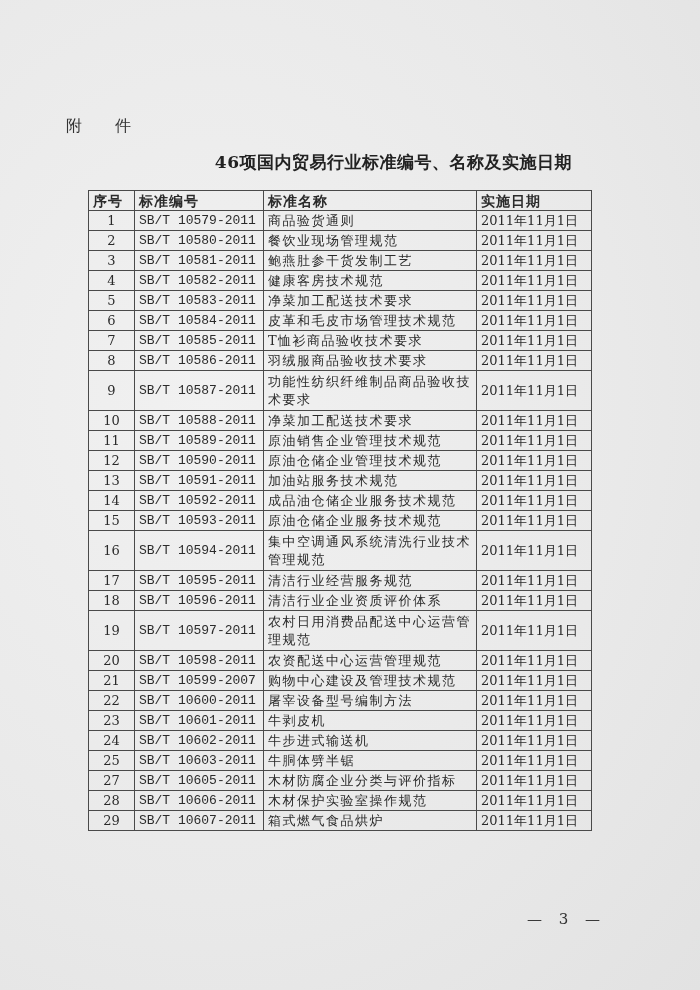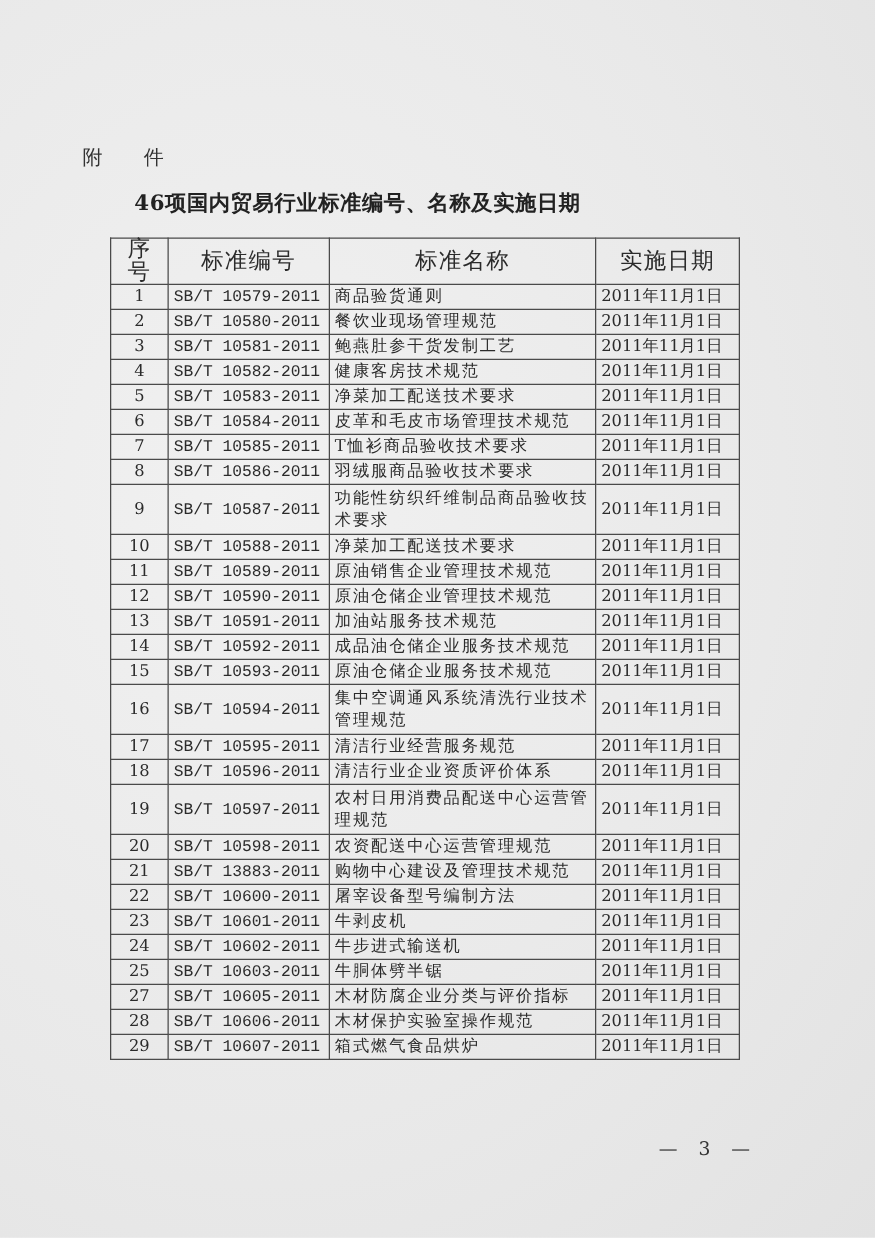--- a/index.html
+++ b/index.html
@@ -14,38 +14,38 @@
   .page-bg {
     position: absolute; inset: 0;
     background: radial-gradient(ellipse at 30% 40%, #f1f1f1 0%, #e9e9e9 60%, #e2e2e2 100%);
   }
   .attach-label {
     position: absolute; left: 66px; top: 116px;
     font-size: 16px; letter-spacing: 14px; color: #333; text-align: right;
   }
   .doc-title {
     position: absolute; left: 0; width: 572px; top: 151px;
-    text-align: center; font-size: 17px; color: #222;
+    text-align: right; font-size: 17px; color: #222;
     font-weight: bold; letter-spacing: 0.5px;
   }
   table.std {
     position: absolute; left: 88px; top: 190px;
     width: 504px;
     border-collapse: collapse;
     font-size: 13px;
     color: #2b2b2b;
   }
   table.std th, table.std td {
     border: 1px solid #4a4a4a;
     padding: 0 4px;
     height: 19px;
     line-height: 18px;
     vertical-align: middle;
   }
-  table.std th { font-weight: normal; font-size: 18px; text-align: center; letter-spacing: 1px; }
+  table.std th { font-weight: bold; font-size: 14px; text-align: left; letter-spacing: 1px; }
   col.c1 { width: 46px; }
   col.c2 { width: 129px; }
   col.c3 { width: 214px; }
   col.c4 { width: 115px; }
   td.num { text-align: center; }
   td.code { font-family: "Liberation Mono", "DejaVu Sans Mono", monospace; font-size: 13px; white-space: nowrap; }
   td.name { letter-spacing: 1.5px; }
   td.date { text-align: left; white-space: nowrap; }
   tr.tall td { height: 39px; }
   .page-number {
@@ -192,21 +192,21 @@
         <td class="date">2011年11月1日</td>
       </tr>
       <tr>
         <td class="num">20</td>
         <td class="code">SB/T 10598-2011</td>
         <td class="name">农资配送中心运营管理规范</td>
         <td class="date">2011年11月1日</td>
       </tr>
       <tr>
         <td class="num">21</td>
-        <td class="code">SB/T 13883-2011</td>
+        <td class="code">SB/T 10599-2007</td>
         <td class="name">购物中心建设及管理技术规范</td>
         <td class="date">2011年11月1日</td>
       </tr>
       <tr>
         <td class="num">22</td>
         <td class="code">SB/T 10600-2011</td>
         <td class="name">屠宰设备型号编制方法</td>
         <td class="date">2011年11月1日</td>
       </tr>
       <tr>

